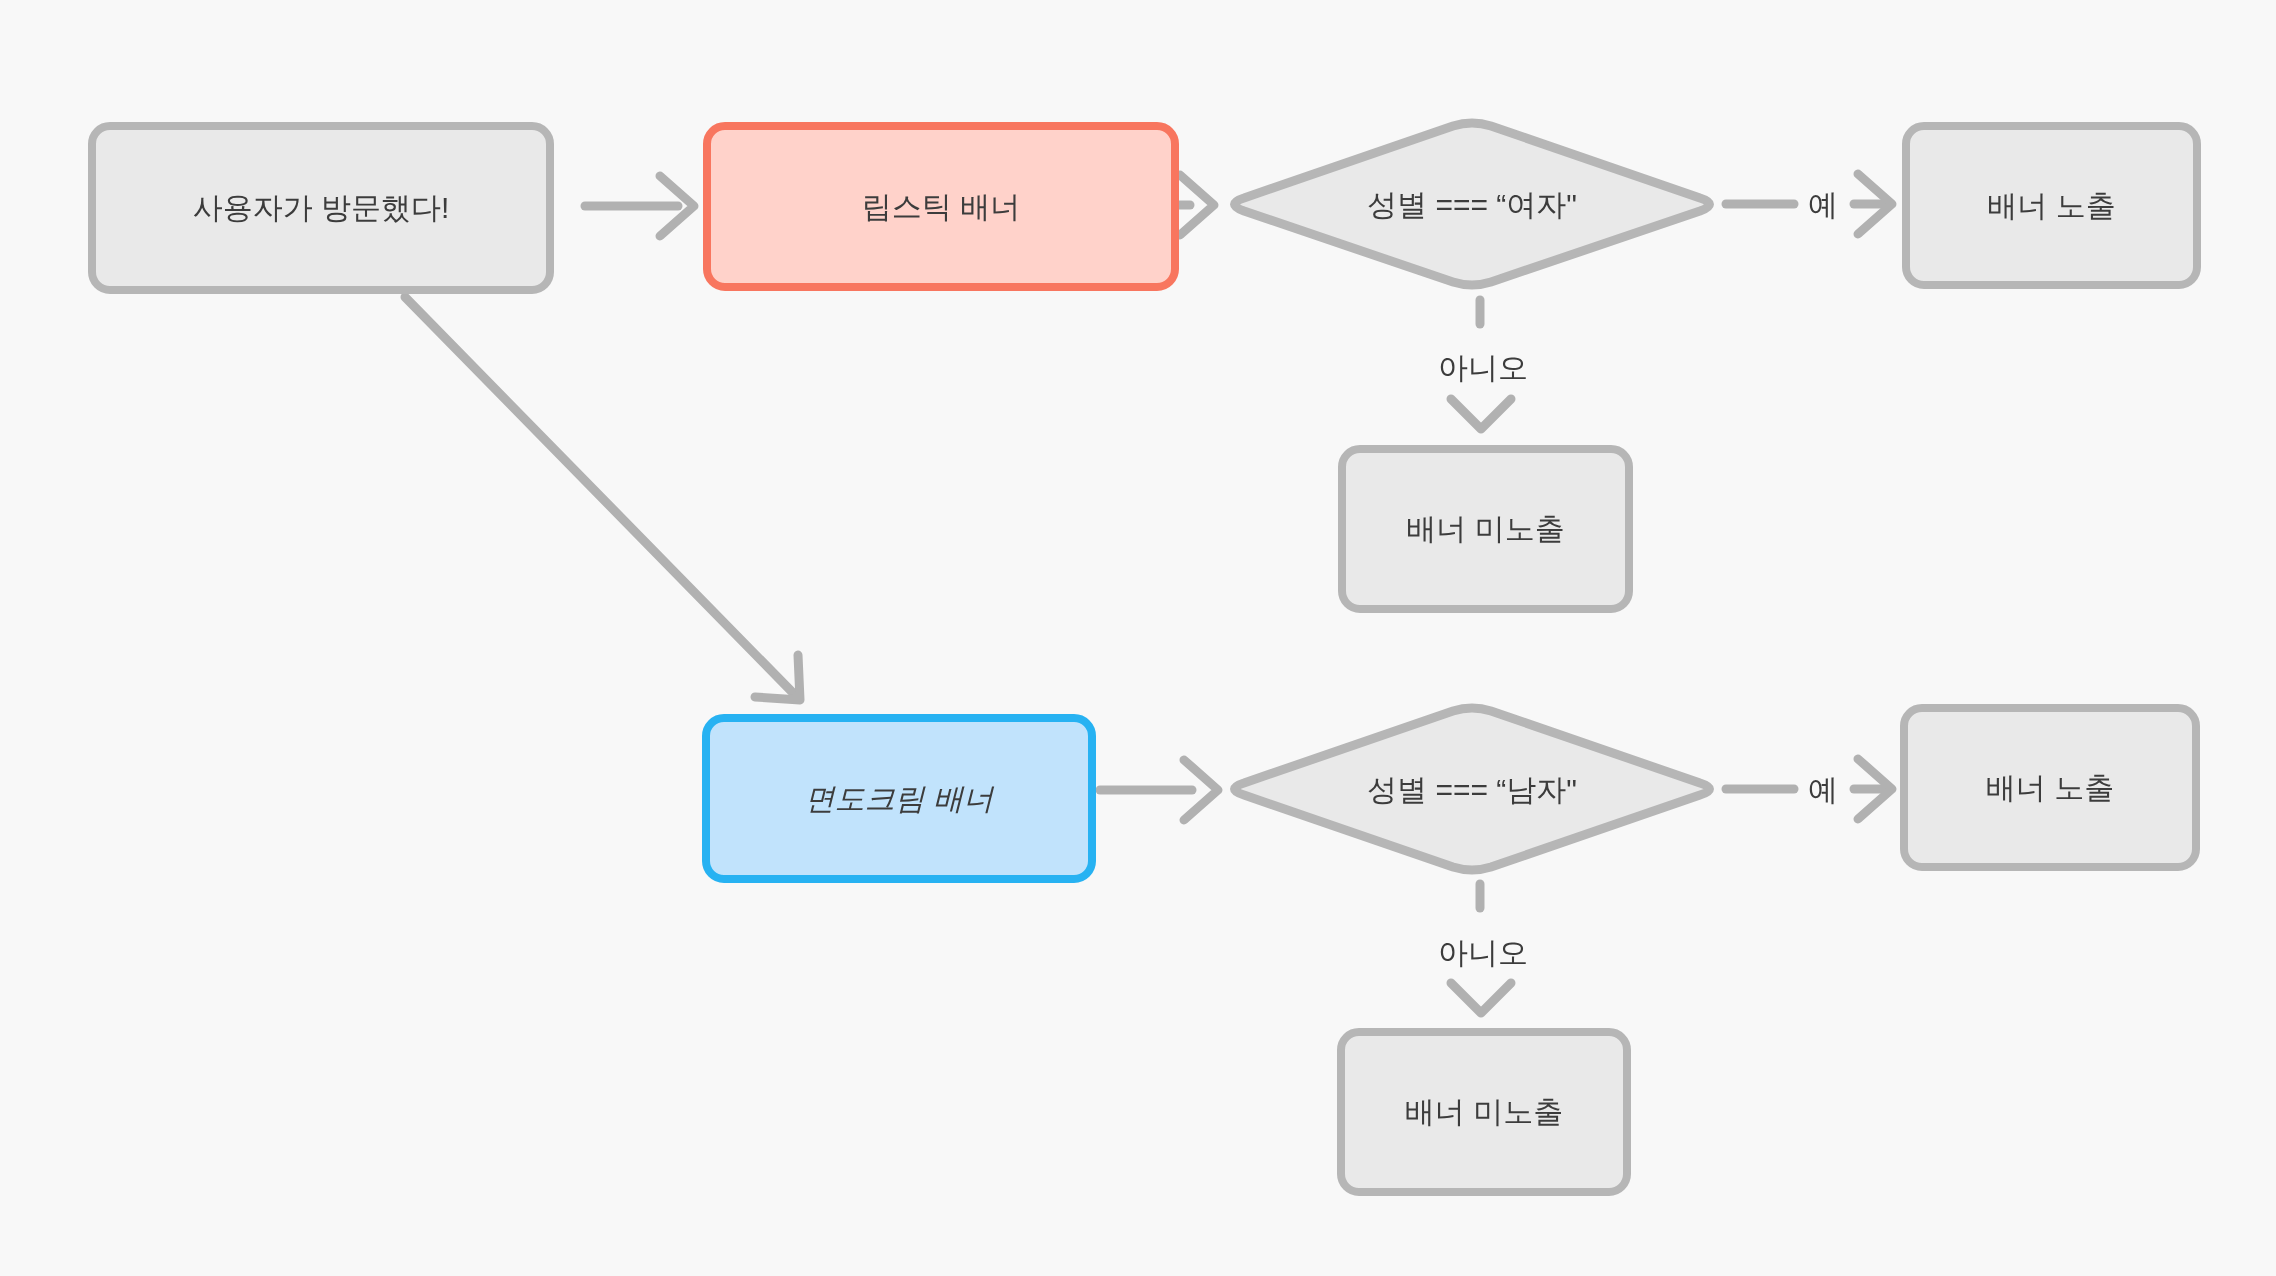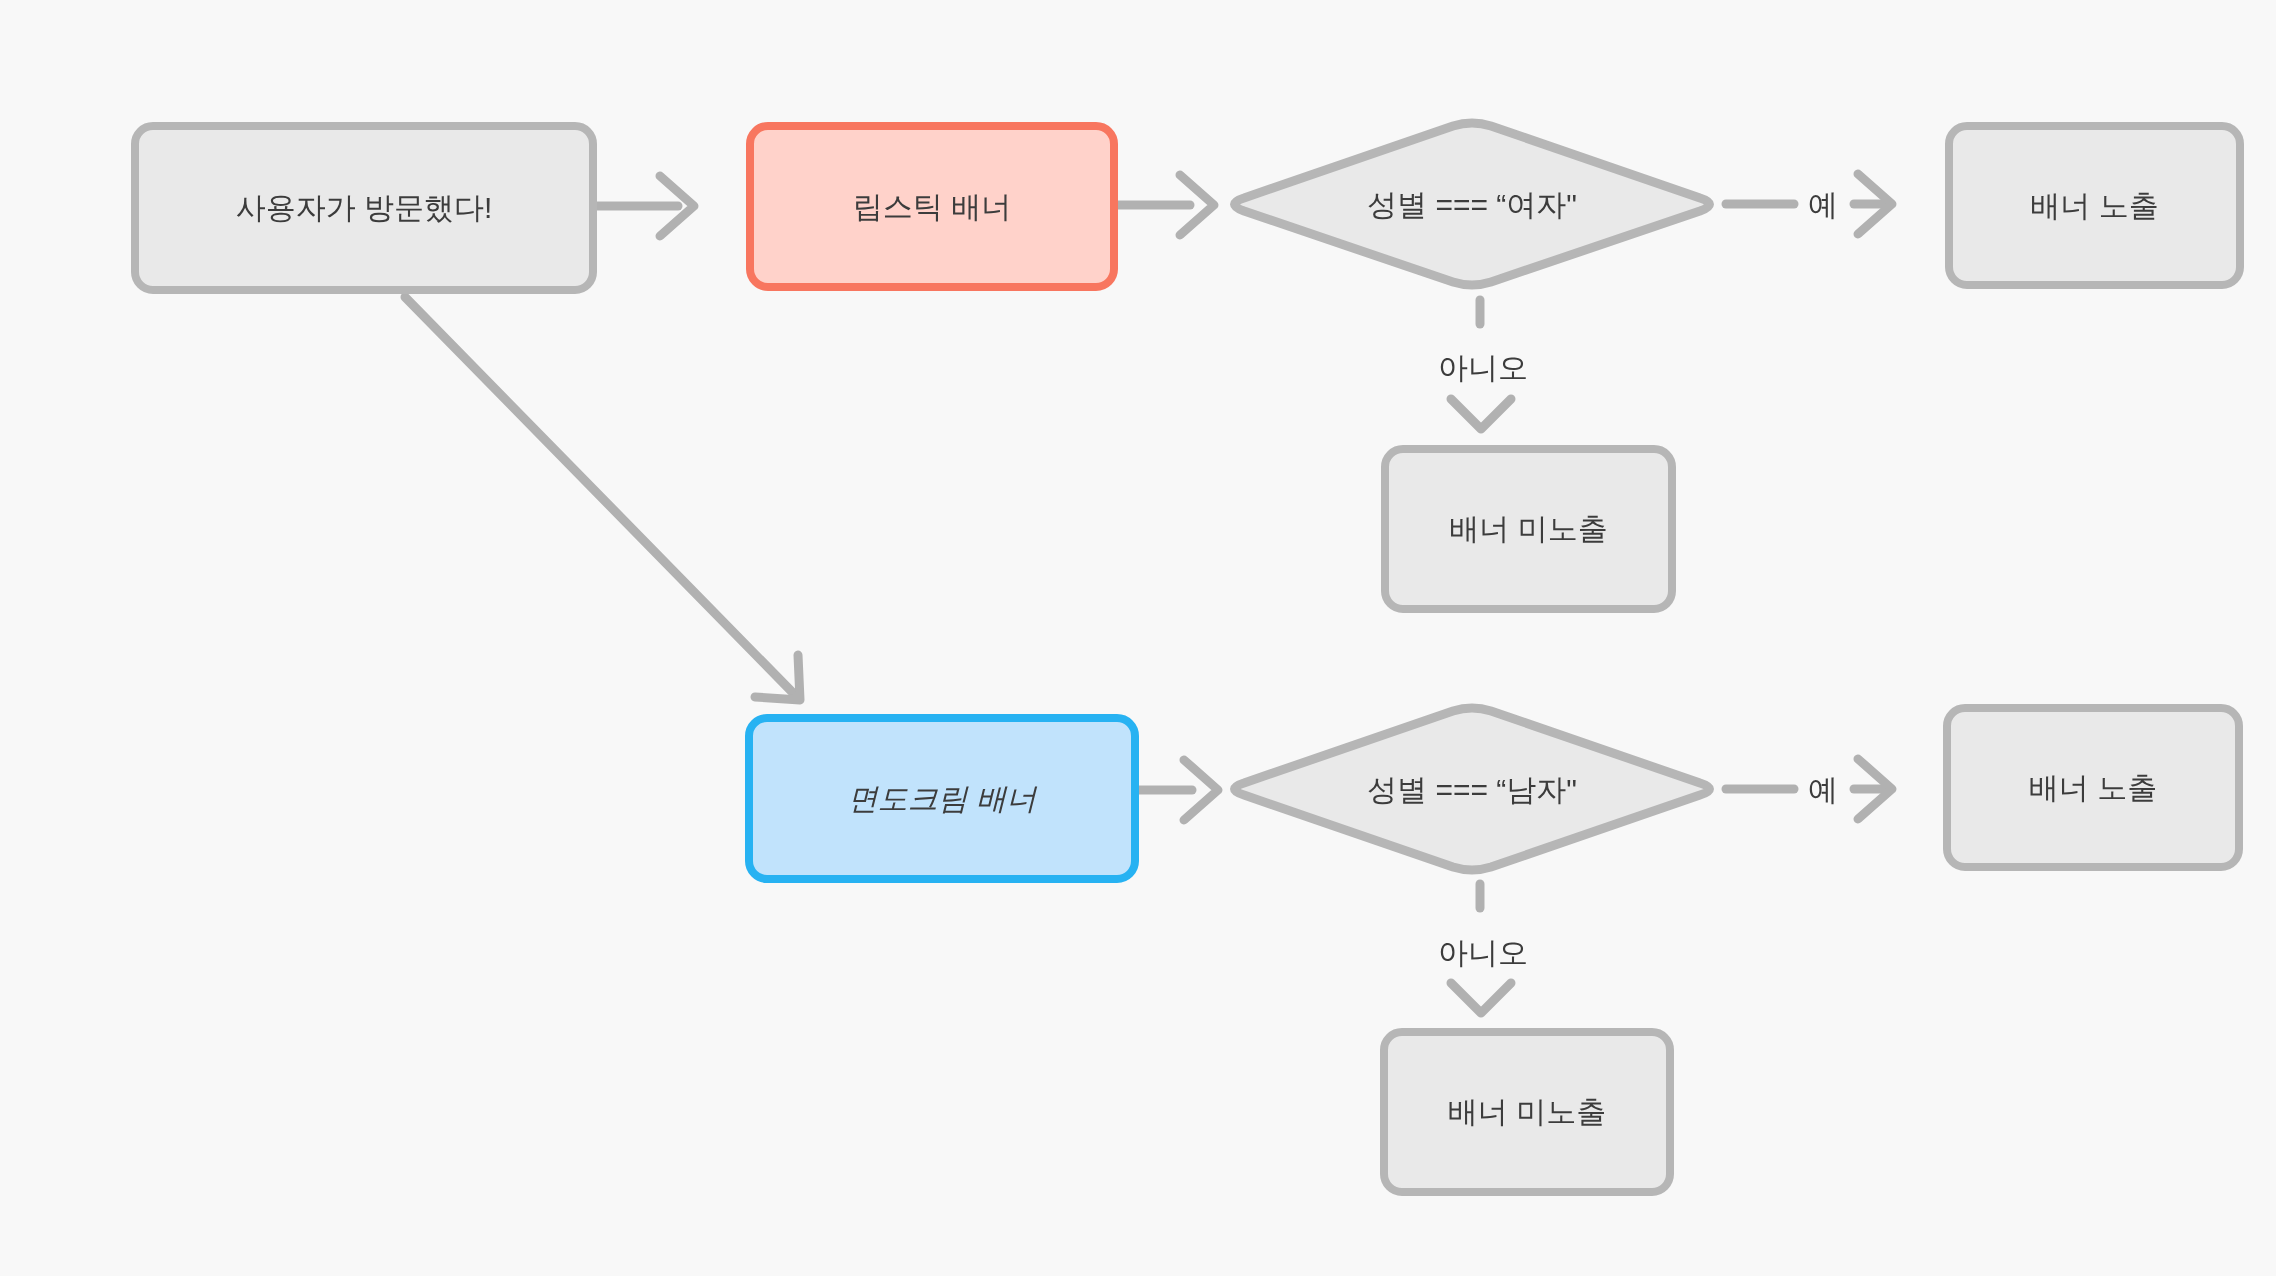--- a/index.html
+++ b/index.html
@@ -10,21 +10,21 @@
     color:var(--text,#3c3c3c);
   }
   .edges{position:absolute;left:0;top:0;width:2276px;height:1276px;}
   .edge{stroke:var(--arrow,#b1b1b1);stroke-width:9;fill:none;stroke-linecap:round;stroke-linejoin:round;}
   .diamond{fill:var(--node-fill,#e9e9e9);stroke:var(--node-border,#b6b6b6);stroke-width:9;stroke-linejoin:round;}
   .node{
     position:absolute;box-sizing:border-box;
     display:flex;align-items:center;justify-content:center;text-align:center;
     border:8px solid var(--node-border,#b6b6b6);
     background:var(--node-fill,#e9e9e9);
-    border-radius:22px;font-size:30px;line-height:1.2;margin-left:43px;
+    border-radius:22px;font-size:30px;line-height:1.2;
   }
   .node.red{border-color:var(--red-border,#f8765f);background:var(--red-fill,#ffd2ca);}
   .node.blue{border-color:var(--blue-border,#27b2f2);background:var(--blue-fill,#c1e3fc);}
   .dlabel,.elabel{
     position:absolute;display:flex;align-items:center;justify-content:center;
     text-align:center;font-size:30px;line-height:1.2;white-space:nowrap;
   }
 </style>
 </head>
 <body>
@@ -60,21 +60,21 @@
     <path class="edge" d="M 1451 983 L 1481 1013 L 1511 983"></path>
 
     <path class="diamond" d="M 1244 198 L 1453 126 Q 1472 120 1491 126 L 1700 198 Q 1719 204 1700 211 L 1491 282 Q 1472 288 1453 282 L 1244 211 Q 1225 204 1244 198 Z"></path>
     <path class="diamond" d="M 1244 783 L 1453 711 Q 1472 705 1491 711 L 1700 783 Q 1719 789 1700 795 L 1491 867 Q 1472 873 1453 867 L 1244 795 Q 1225 789 1244 783 Z"></path>
   </svg>
 
   <div class="node gray" style="left:88px;top:122px;width:466px;height:172px;">
     <span>사용자가 방문했다!</span>
   </div>
 
-  <div class="node red" style="left:703px;top:122px;width:372px;height:169px;">
+  <div class="node red" style="left:703px;top:122px;width:476px;height:169px;">
     <span>립스틱 배너</span>
   </div>
 
   <div class="node gray" style="left:1902px;top:122px;width:299px;height:167px;">
     <span>배너 노출</span>
   </div>
 
   <div class="node gray" style="left:1338px;top:445px;width:295px;height:168px;">
     <span>배너 미노출</span>
   </div>

